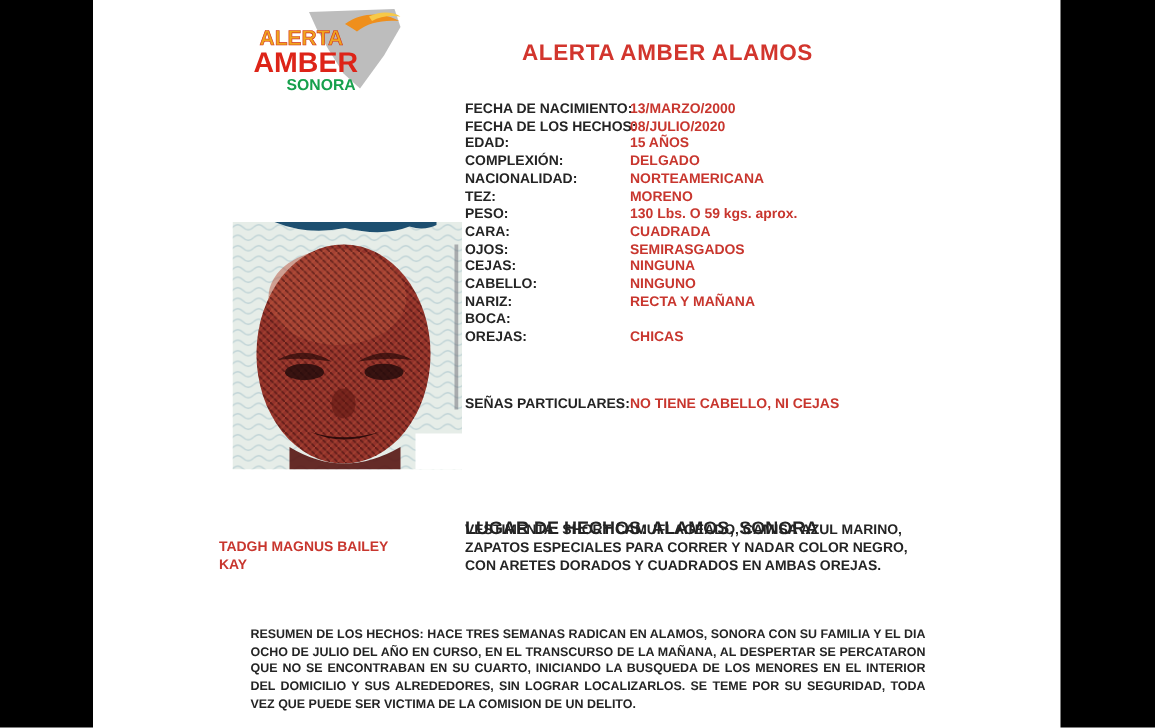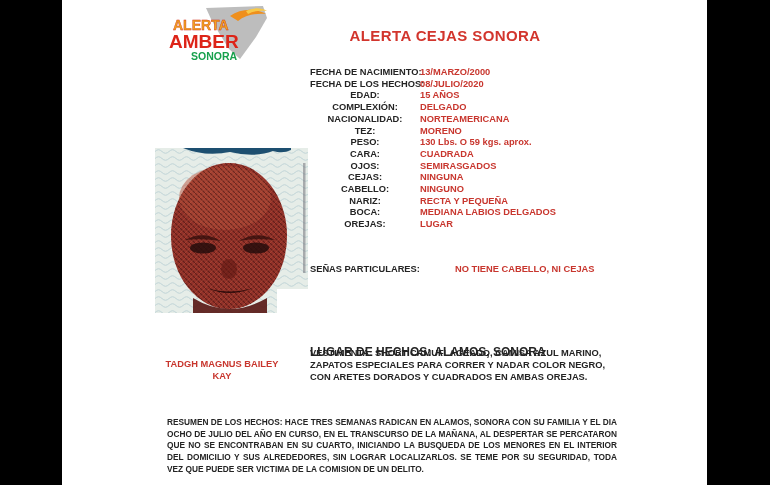--- a/index.html
+++ b/index.html
@@ -16,40 +16,40 @@
 
   .title{
     position:absolute;left:300px;top:27px;width:290px;
     text-align:center;font-size:15px;font-weight:bold;
     color:#d2352d;letter-spacing:.4px;white-space:nowrap;
   }
 
   .photo{position:absolute;left:155px;top:148px;width:153px;height:165px;}
 
   .fields{position:absolute;left:310px;top:67px;}
-  .frow{display:flex;font-size:9.3px;font-weight:bold;line-height:11.7px;white-space:nowrap;text-align:center;}
+  .frow{display:flex;font-size:9.3px;font-weight:bold;line-height:11.7px;white-space:nowrap;}
   .flabel{width:110px;flex:none;color:#242424;}
   .fvalue{color:#c8362e;}
 
-  .senas-row{position:absolute;left:310px;top:264px;display:flex;font-size:9.3px;font-weight:bold;white-space:nowrap;gap:35px;}
+  .senas-row{position:absolute;left:310px;top:264px;display:flex;font-size:9.3px;font-weight:bold;white-space:nowrap;}
   .senas-row .flabel{width:110px;}
 
   .lugar{
     position:absolute;left:310px;top:325px;
     font-size:12px;font-weight:bold;color:#242424;white-space:nowrap;margin-top:20px;
   }
 
   .vestimenta{
     position:absolute;left:310px;top:348px;width:300px;
     font-size:9.3px;font-weight:bold;color:#242424;line-height:11.9px;
   }
 
   .person-name{
     position:absolute;left:146px;top:359px;width:152px;
-    text-align:center;font-size:9.3px;font-weight:bold;
+    font-size:9.3px;font-weight:bold;
     color:#c8362e;line-height:11.5px;
   }
 
   .resumen{
     position:absolute;left:167px;top:417px;width:450px;
     font-size:8.3px;font-weight:bold;color:#242424;line-height:11.7px;
     text-align:justify;
   }
 </style>
 </head>
@@ -62,21 +62,21 @@
   <svg width="110" height="60" viewBox="0 0 110 60">
     <path d="M40 3 L97 1 L101 13 L90 32 L74 54 L63 44 L53 28 L45 14 Z" fill="#bdbdbd"></path>
     <path d="M64 11 C75 3 90 3 100 9 C90 8 79 10 72 16 C69 14 66 12 64 11 Z" fill="#ef8f1c"></path>
     <path d="M80 6 C88 2 96 3 101 6 C94 5 87 6 82 9 Z" fill="#f7c948"></path>
     <text x="7" y="25" font-size="14" font-weight="bold" fill="#f0a51e" stroke="#d2301e" stroke-width="0.4" font-family="Liberation Sans, sans-serif">ALERTA</text>
     <text x="3" y="43" font-size="19" font-weight="bold" fill="#dd2418" font-family="Liberation Sans, sans-serif">AMBER</text>
     <text x="25" y="55" font-size="10.5" font-weight="bold" fill="#16a04c" font-family="Liberation Sans, sans-serif">SONORA</text>
   </svg>
 </div>
 
-<div class="title">ALERTA CEJAS SONORA</div>
+<div class="title">ALERTA AMBER ALAMOS</div>
 
 <div class="photo">
   <svg width="153" height="165" viewBox="0 0 153 165">
     <defs>
       <pattern id="guil" width="14" height="7" patternUnits="userSpaceOnUse">
         <path d="M0 3.5 Q3.5 0 7 3.5 T14 3.5" fill="none" stroke="#bfd3d6" stroke-width="1"></path>
       </pattern>
       <pattern id="hatch" width="5" height="5" patternUnits="userSpaceOnUse">
         <path d="M0 0 L5 5" stroke="rgba(45,8,8,0.5)" stroke-width="1.1"></path>
         <path d="M5 0 L0 5" stroke="rgba(195,92,60,0.35)" stroke-width="1"></path>
@@ -140,29 +140,28 @@
   <div class="frow">
     <span class="flabel">CEJAS:</span>
     <span class="fvalue">NINGUNA</span>
   </div>
   <div class="frow">
     <span class="flabel">CABELLO:</span>
     <span class="fvalue">NINGUNO</span>
   </div>
   <div class="frow">
     <span class="flabel">NARIZ:</span>
-    <span class="fvalue">RECTA Y PEQUEÑA</span>
+    <span class="fvalue">RECTA Y MAÑANA</span>
   </div>
   <div class="frow">
     <span class="flabel">BOCA:</span>
-    <span class="fvalue">MEDIANA LABIOS DELGADOS</span>
   </div>
   <div class="frow">
     <span class="flabel">OREJAS:</span>
-    <span class="fvalue">LUGAR</span>
+    <span class="fvalue">CHICAS</span>
   </div>
 </div>
 
 <div class="senas-row">
   <span class="flabel">SEÑAS PARTICULARES:</span>
   <span class="fvalue">NO TIENE CABELLO, NI CEJAS</span>
 </div>
 
 <div class="lugar">LUGAR DE HECHOS:  ALAMOS, SONORA</div>
 

